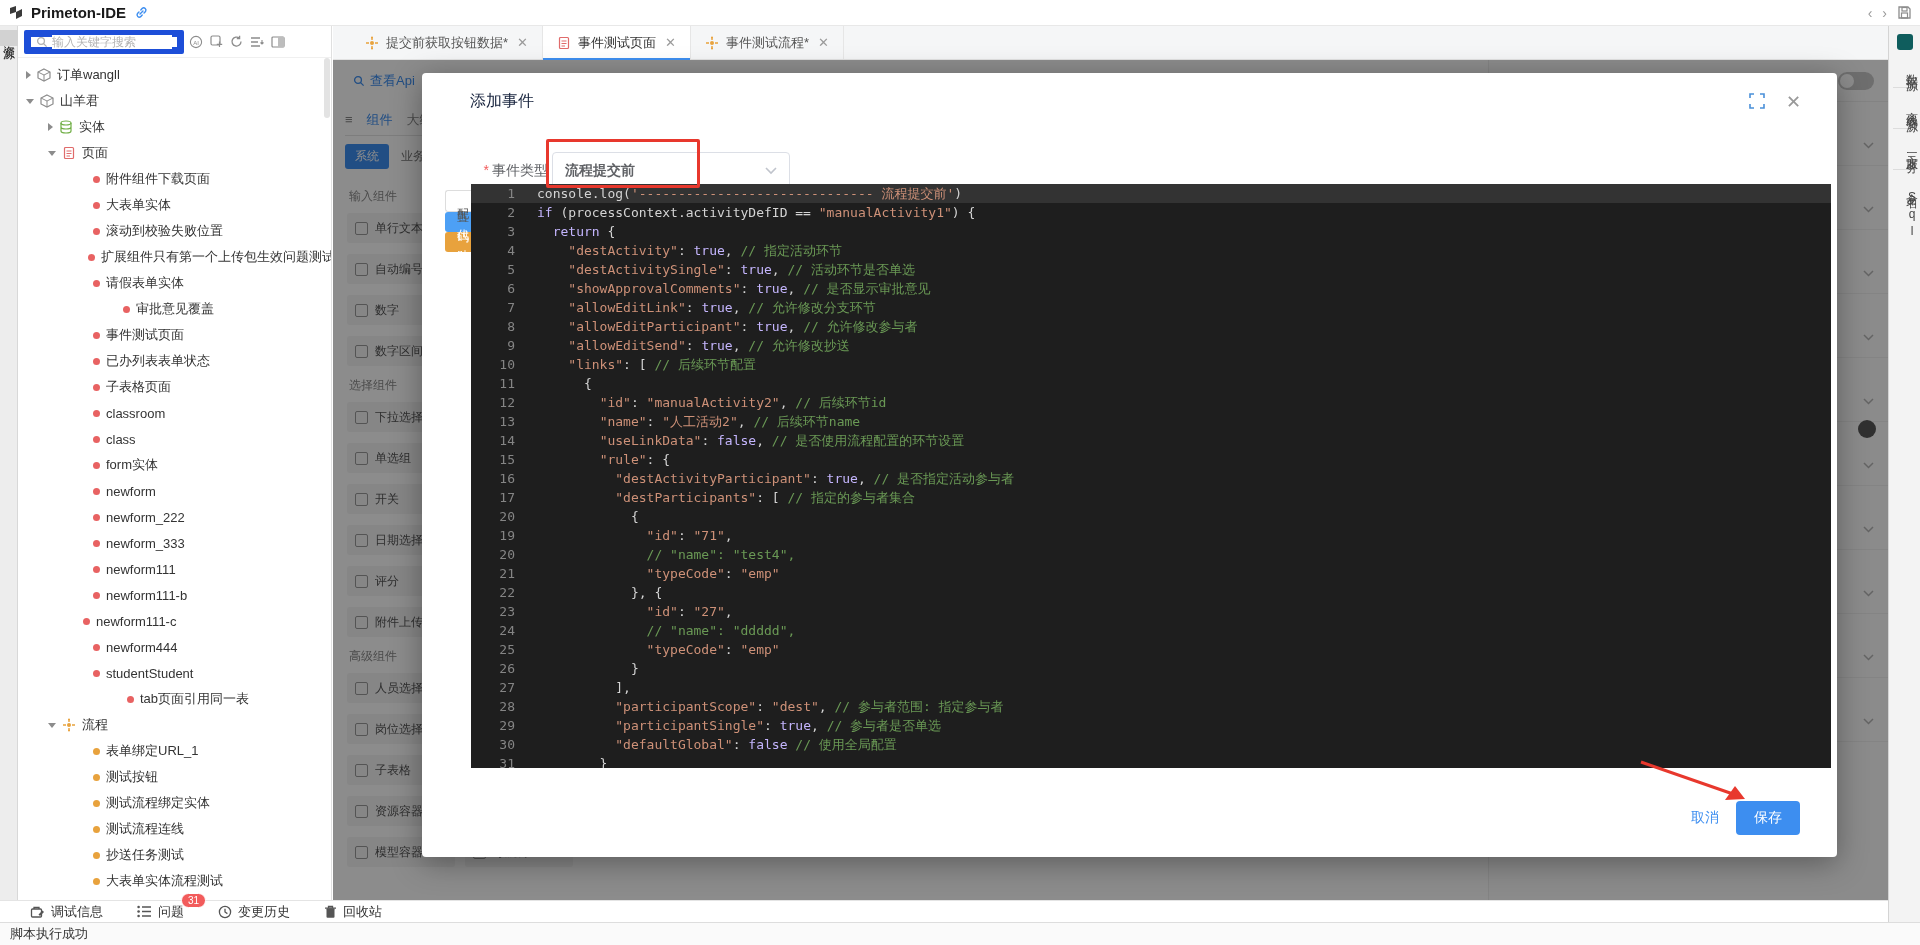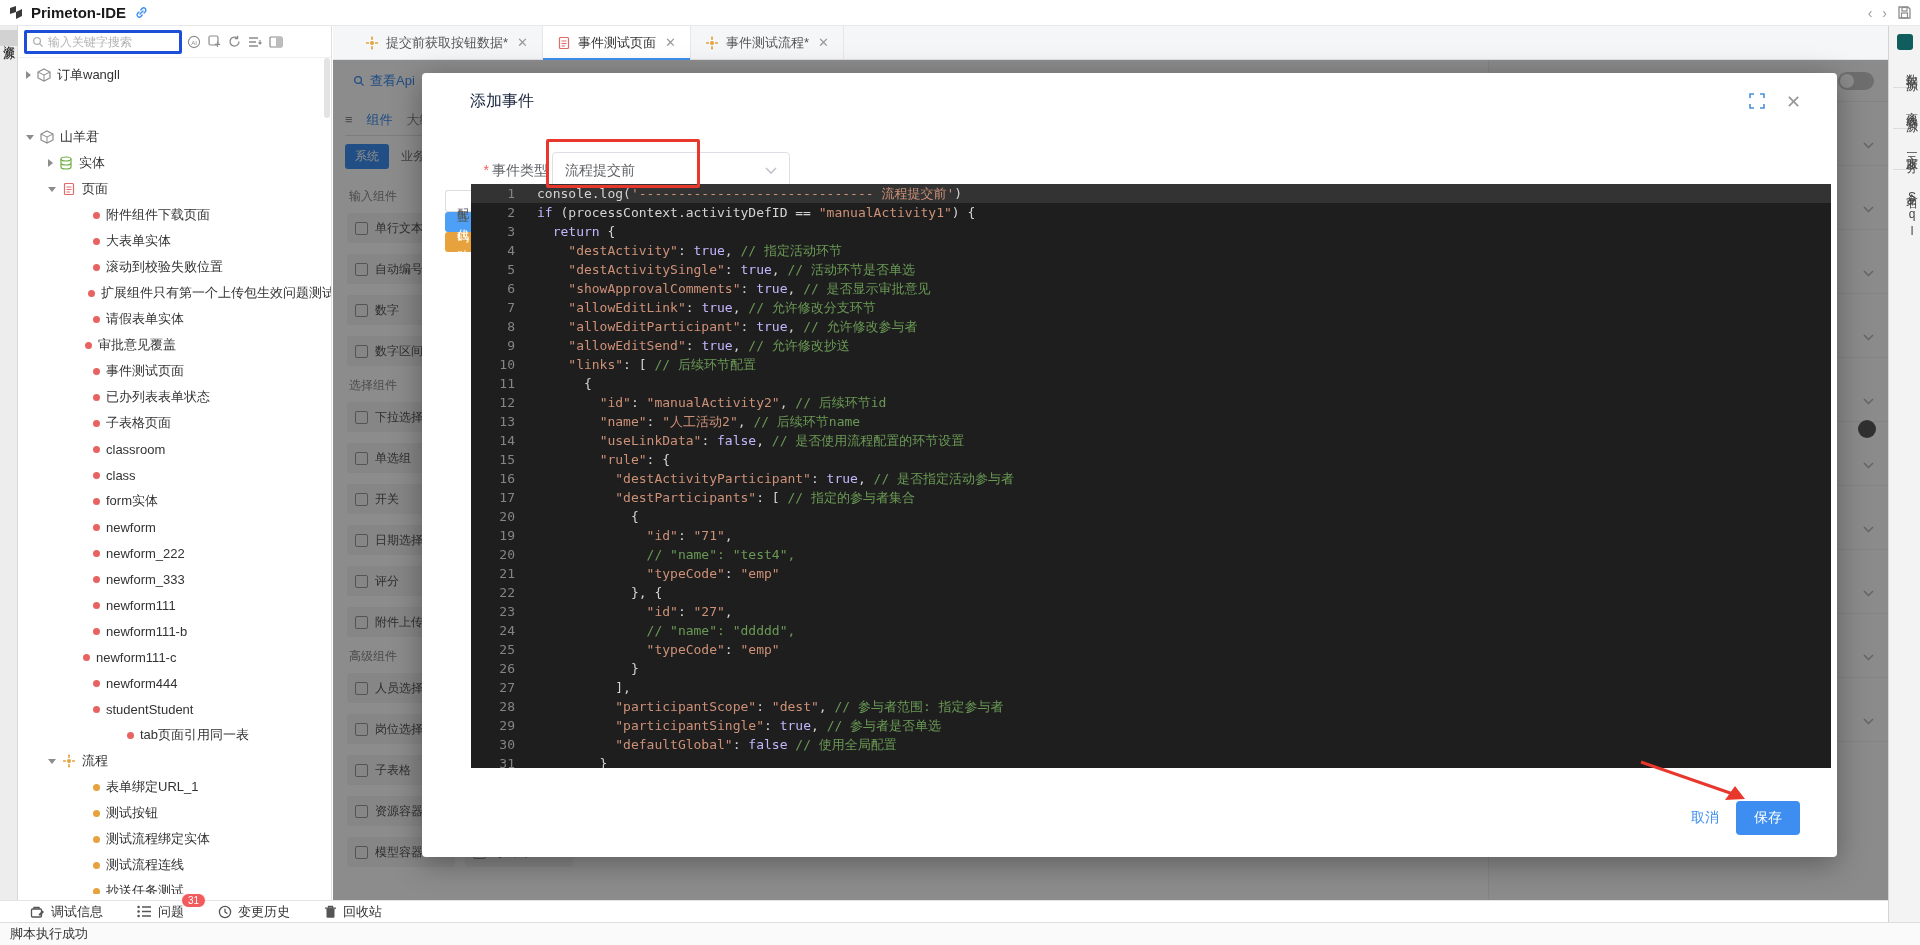--- a/index.html
+++ b/index.html
@@ -16,21 +16,21 @@
   .tb-right { margin-left:auto; display:flex; align-items:center; gap:10px; color:#9a9a9a; font-size:14px; }
 
   
   .leftstrip { position:absolute; left:0; top:26px; width:18px; height:896px; background:#ededed; border-right:1px solid #d8d8d8; }
   .leftstrip .vtab { margin-top:4px; background:#d2d2d2; color:#222; font-size:12px; line-height:14px;
     writing-mode:vertical-rl; text-orientation:upright; padding:6px 2px; letter-spacing:2px; }
 
   
   .sidebar { position:absolute; left:18px; top:26px; width:314px; height:874px; background:#fff; border-right:1px solid #e0e0e0; }
   .searchrow { height:32px; display:flex; align-items:center; padding:0 6px; gap:5px; border-bottom:1px solid #f0f0f0; }
-  .searchbox { flex:0 0 158px; height:24px; border:3px solid #1d4ed8; border-radius:2px; display:flex; align-items:center; padding:0 5px; gap:4px; }
+  .searchbox { flex:0 0 158px; height:24px; border:7px solid #1d4ed8; border-radius:2px; display:flex; align-items:center; padding:0 5px; gap:4px; }
   .searchbox input { border:none; outline:none; width:120px; font-size:12px; color:#333; }
   .searchbox input::placeholder { color:#b4b4b4; }
   .s-ico { color:#8c8c8c; display:inline-flex; }
   .tree { padding-top:4px; height:836px; overflow:hidden; position:relative; }
   .tree-row { height:26px; display:flex; align-items:center; gap:6px; font-size:13px; color:#333; cursor:pointer; white-space:nowrap; }
   .tri { width:0; height:0; display:inline-block; flex:0 0 auto; }
   .tri-r { border-left:5px solid #8c8c8c; border-top:4px solid transparent; border-bottom:4px solid transparent; }
   .tri-d { border-top:5px solid #8c8c8c; border-left:4px solid transparent; border-right:4px solid transparent; }
   .tri-sp { width:5px; }
   .dot { width:7px; height:7px; border-radius:50%; display:inline-block; flex:0 0 auto; }
@@ -87,21 +87,21 @@
 
   
   .modal { position:absolute; left:422px; top:73px; width:1415px; height:784px; background:#fff; border-radius:4px;
     box-shadow:0 6px 30px rgba(0,0,0,.35); z-index:10; }
   .m-title { position:absolute; left:48px; top:18px; font-size:16px; color:#17233d; }
   .m-full { position:absolute; right:72px; top:20px; cursor:pointer; }
   .m-close { position:absolute; right:36px; top:18px; color:#999; font-size:18px; cursor:pointer; }
   .m-label { position:absolute; left:40px; top:89px; width:86px; text-align:right; font-size:14px; color:#606266; }
   .m-label .req { color:#f25b5b; margin-right:3px; }
   .m-select { position:absolute; left:130px; top:79px; width:238px; height:38px; border:1px solid #dcdfe6; border-radius:4px;
-    display:flex; align-items:center; justify-content:space-between; padding:0 12px; font-size:14px; color:#606266; cursor:pointer; }
+    display:flex; align-items:center; justify-content:space-between; padding:0 12px; font-size:14px; color:#606266; cursor:pointer;font-weight:bold; }
   .ann-rect { position:absolute; left:124px; top:66px; width:154px; height:49px; border:3px solid #e8382d; border-radius:2px; z-index:12; pointer-events:none; }
   .vtabs { position:absolute; left:23px; top:117px; width:26px; }
   .vtab2 { writing-mode:vertical-rl; text-orientation:upright; font-size:12px; text-align:center; padding:8px 0; width:26px;
     border-radius:3px 0 0 3px; cursor:pointer; letter-spacing:2px; }
   .vt-cfg { background:#fff; border:1px solid #ddd; border-right:none; color:#555; }
   .vt-code { background:#4da0f5; color:#fff; }
   .vt-ai { background:#e8a23d; color:#fff; }
   .editor { position:absolute; left:49px; top:111px; width:1360px; height:584px; background:#1e1e1e; overflow:hidden; }
   .code-line { display:flex; height:19px; line-height:19px; font-family:"DejaVu Sans Mono","Liberation Mono",monospace; font-size:13px; }
   .code-line.current { background:#333333; }
@@ -193,21 +193,21 @@
   <div class="tree-row" style="padding-left: 8px;">
         <span class="tri tri-r"></span>
         <span style="display: inline-flex;">
           <svg width="14" height="14" viewBox="0 0 14 14">
             <path d="M7 1 L13 4 V10 L7 13 L1 10 V4 Z" fill="none" stroke="#8c8c8c" stroke-width="1.2"></path>
             <path d="M1 4 L7 7 L13 4 M7 7 V13" fill="none" stroke="#8c8c8c" stroke-width="1"></path>
           </svg>
         </span>
         <span>订单wangll</span>
       </div>
-      <div class="tree-row" style="padding-left: 8px; margin-top: 36px;">
+      <div class="tree-row" style="padding-left: 8px;">
         <span class="tri tri-d"></span>
         <span style="display: inline-flex;">
           <svg width="14" height="14" viewBox="0 0 14 14">
             <path d="M7 1 L13 4 V10 L7 13 L1 10 V4 Z" fill="none" stroke="#8c8c8c" stroke-width="1.2"></path>
             <path d="M1 4 L7 7 L13 4 M7 7 V13" fill="none" stroke="#8c8c8c" stroke-width="1"></path>
           </svg>
         </span>
         <span>山羊君</span>
       </div>
       <div class="tree-row" style="padding-left: 30px;">
@@ -248,21 +248,21 @@
       <div class="tree-row" style="padding-left: 64px;">
         <span class="tri-sp"></span>
         <span class="dot" style="background: rgb(232, 98, 98);"></span>
         <span>扩展组件只有第一个上传包生效问题测试</span>
       </div>
       <div class="tree-row" style="padding-left: 64px;">
         <span class="tri-sp"></span>
         <span class="dot" style="background: rgb(232, 98, 98);"></span>
         <span>请假表单实体</span>
       </div>
-      <div class="tree-row" style="padding-left: 56px;">
+      <div class="tree-row" style="padding-left: 94px;">
         <span class="tri-sp"></span>
         <span class="dot" style="background: rgb(232, 98, 98);"></span>
         <span>审批意见覆盖</span>
       </div>
       <div class="tree-row" style="padding-left: 64px;">
         <span class="tri-sp"></span>
         <span class="dot" style="background: rgb(232, 98, 98);"></span>
         <span>事件测试页面</span>
       </div>
       <div class="tree-row" style="padding-left: 64px;">

